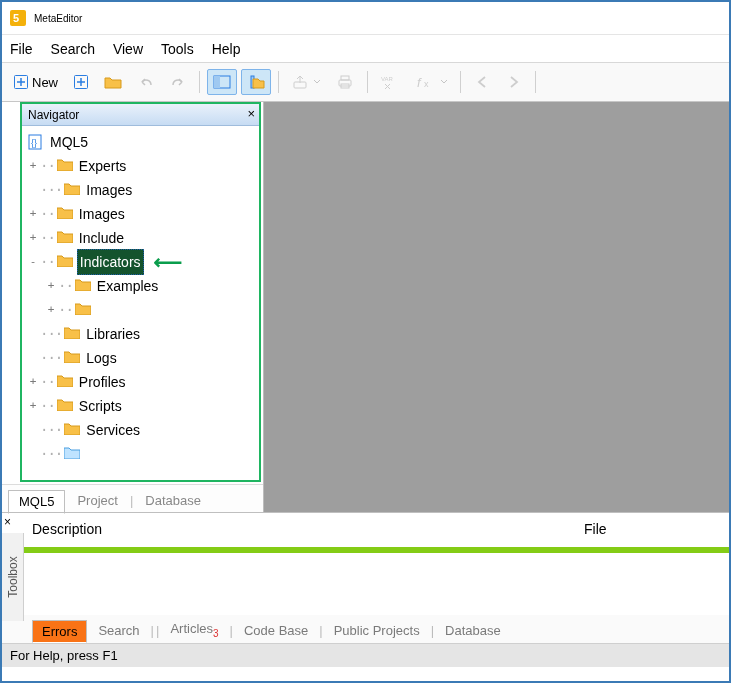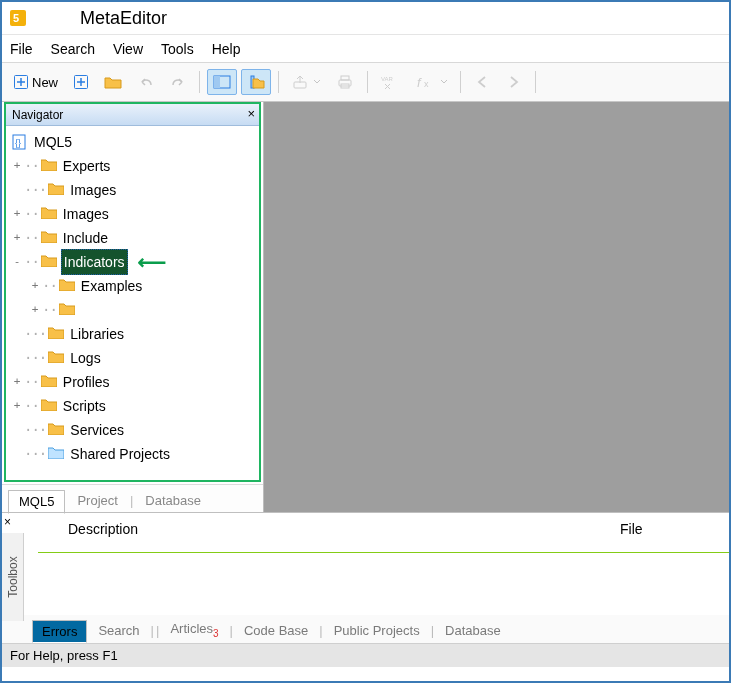--- a/index.html
+++ b/index.html
@@ -1,58 +1,58 @@
 <!DOCTYPE html>
 <html><head>
 <meta charset="utf-8">
 <style>
   * { box-sizing: border-box; margin: 0; padding: 0; }
   body { font-family: "Segoe UI", Tahoma, sans-serif; font-size: 13px; color: #000; background: #fff; }
   .window { width: 731px; height: 683px; border: 2px solid #3b7ab5; background: #fff; position: relative; overflow: hidden;}
   .titlebar { height: 32px; display: flex; align-items: center; padding: 0 8px; background: #fff; }
   .titlebar .app-icon { width: 16px; height: 16px; margin-right: 8px; }
-  .titlebar .title { font-size: 18px; margin-left: 46px; }
+  .titlebar .title { font-size: 10px; }
   .menubar { height: 28px; display: flex; align-items: center; padding: 0 8px; gap: 18px; font-size: 14px; border-top: 1px solid #e5e5e5;}
   .menubar span { cursor: default; }
   .toolbar { height: 40px; display: flex; align-items: center; padding: 0 6px; gap: 4px; border-top: 1px solid #d8d8d8; border-bottom: 1px solid #c6c6c6; background: #f9f9f9; }
   .tb-btn { height: 26px; min-width: 26px; display: inline-flex; align-items: center; justify-content: center; padding: 0 5px; gap: 4px; border: 1px solid transparent; border-radius: 2px; }
   .tb-btn.active { background: #cde6f7; border-color: #7eb4ea; }
   .tb-sep { width: 1px; height: 22px; background: #d0d0d0; margin: 0 3px; }
   .tb-disabled svg { opacity: 0.45; }
   .tb-disabled span { color: #9a9a9a;}
   .main { display:flex; height: 410px; }
   .nav-panel { width: 262px; border-right: 1px solid #bdbdbd; position: relative; display:flex; flex-direction:column; background:#fff;}
-  .nav-panel-inner { flex:1; border: 2px solid #1fb561; margin: 0 2px 2px 2px; display:flex; flex-direction:column;}
+  .nav-panel-inner { flex:1; border: 2px solid #1fb561; margin: 0 2px 2px 18px; display:flex; flex-direction:column;}
   .panel-head { height: 22px; background: linear-gradient(#e9f1fb, #c7dcf3); border-bottom:1px solid #9fbcdc; display:flex; align-items:center; padding:0 6px; font-size:12px; position:relative;}
   .panel-head .close { position:absolute; right:4px; top:2px; font-size:13px; cursor:default; }
   .tree { padding: 4px 0 2px 4px; font-size: 14px; line-height: 24px; user-select:none; }
   .tree-row { display:flex; align-items:center; height:24px; white-space:nowrap;}
   .tree-row .exp { width:14px; text-align:center; color:#7a7a7a; font-family:monospace; font-size:11px; cursor:default;}
   .tree-row .dots { color:#b0b0b0; letter-spacing:-1px; font-family:monospace;}
   .tree-row .icon { margin:0 4px 0 2px; }
   .tree-row .label { padding:0 2px;}
   .tree-row .label.sel { background:#14532d; color:#fff; border: 1px dotted #1b5aa8; padding: 0 2px; }
   .folder-icon { width:16px; height:13px; display:inline-block;}
   .arrow-from-right { color:#0a9d4c; font-size:20px; font-weight:bold;}
   .editor-area { flex:1; background:#9e9e9e; }
   .nav-tabs { height:28px; display:flex; align-items:center; border-top:1px solid #dcdcdc; padding:4px 6px 0 6px; gap: 2px; background:#fdfdfd;}
   .nav-tabs .tab { padding: 3px 10px 4px; font-size: 13px; color:#888; cursor:default; }
   .nav-tabs .tab.active { border:1px solid #bfbfbf; border-bottom:1px solid #fff; background:#fff; color:#000; border-radius: 1px 1px 0 0; position:relative; top:1px;}
   .nav-tabs .divider { color:#bbb; }
   .toolbox { border-top:1px solid #bfbfbf; position:relative;}
   .toolbox-close { position:absolute; left:2px; top:2px; font-size:12px;}
-  .toolbox-head { height:40px; border-bottom:1px solid #84cc16; padding: 8px 17px 0 30px; display:flex;margin-left:36px; }
+  .toolbox-head { height:40px; border-bottom:6px solid #84cc16; padding: 8px 17px 0 30px; display:flex; }
   .toolbox-head .col { font-size:14px;}
   .toolbox-head .col.desc { width: 552px;}
   .toolbox-body { height: 62px; background:#fff; padding-left:30px;}
   .toolbox-side { position:absolute; left:0; top:20px; height:88px; width:22px; background:#f1f1f1; border-right:1px solid #cfcfcf; display:flex; align-items:center; justify-content:center;}
   .toolbox-side span { transform: rotate(-90deg); font-size: 12px; color:#555; white-space:nowrap;}
   .toolbox-tabs { height:28px; display:flex; align-items:center; padding:2px 0 0 30px; gap: 2px; font-size:13px; background:#fafafa;}
   .toolbox-tabs .tab { padding: 3px 9px; color:#7a7a7a; cursor:default;}
-  .toolbox-tabs .tab.active { border:1px solid #bfbfbf; border-bottom:1px solid #fff; background:#0369a1; color:#000; position:relative; top:1px;}
+  .toolbox-tabs .tab.active { border:1px solid #bfbfbf; border-bottom:1px solid #fff; background:#f97316; color:#000; position:relative; top:1px;}
   .toolbox-tabs .divider { color:#bbb; }
   .toolbox-tabs sub { color:#d33; font-size:10px; vertical-align:sub;}
   .statusbar { height:24px; border-top:1px solid #cfcfcf; display:flex; align-items:center; padding:0 8px; font-size:13px; background:#e5e5e5;}
   svg { display:block; }
 </style>
 </head>
 <body>
 
 <div class="window">
 
@@ -279,21 +279,20 @@
                   <path d="M0 2h5l2 2h9v9H0z" fill="#f8c048" stroke="#d79a1c"></path>
                 </svg></span>
           <span class="label">Services</span>
         </div>
         <div class="tree-row">
           <span class="exp"></span>
               <span class="dots">···</span>
           <span class="icon"><svg class="folder-icon" viewBox="0 0 16 13">
                   <path d="M0 2h5l2 2h9v9H0z" fill="#bfe3ff" stroke="#4a9fe0"></path>
                 </svg></span>
-          <span class="label">Shared Projects</span>
         </div>
       </div>
       </div>
       <div class="nav-tabs">
         <span class="tab active">MQL5</span>
         <span class="tab">Project</span>
         <span class="divider">|</span>
         <span class="tab">Database</span>
       </div>
     </div>

